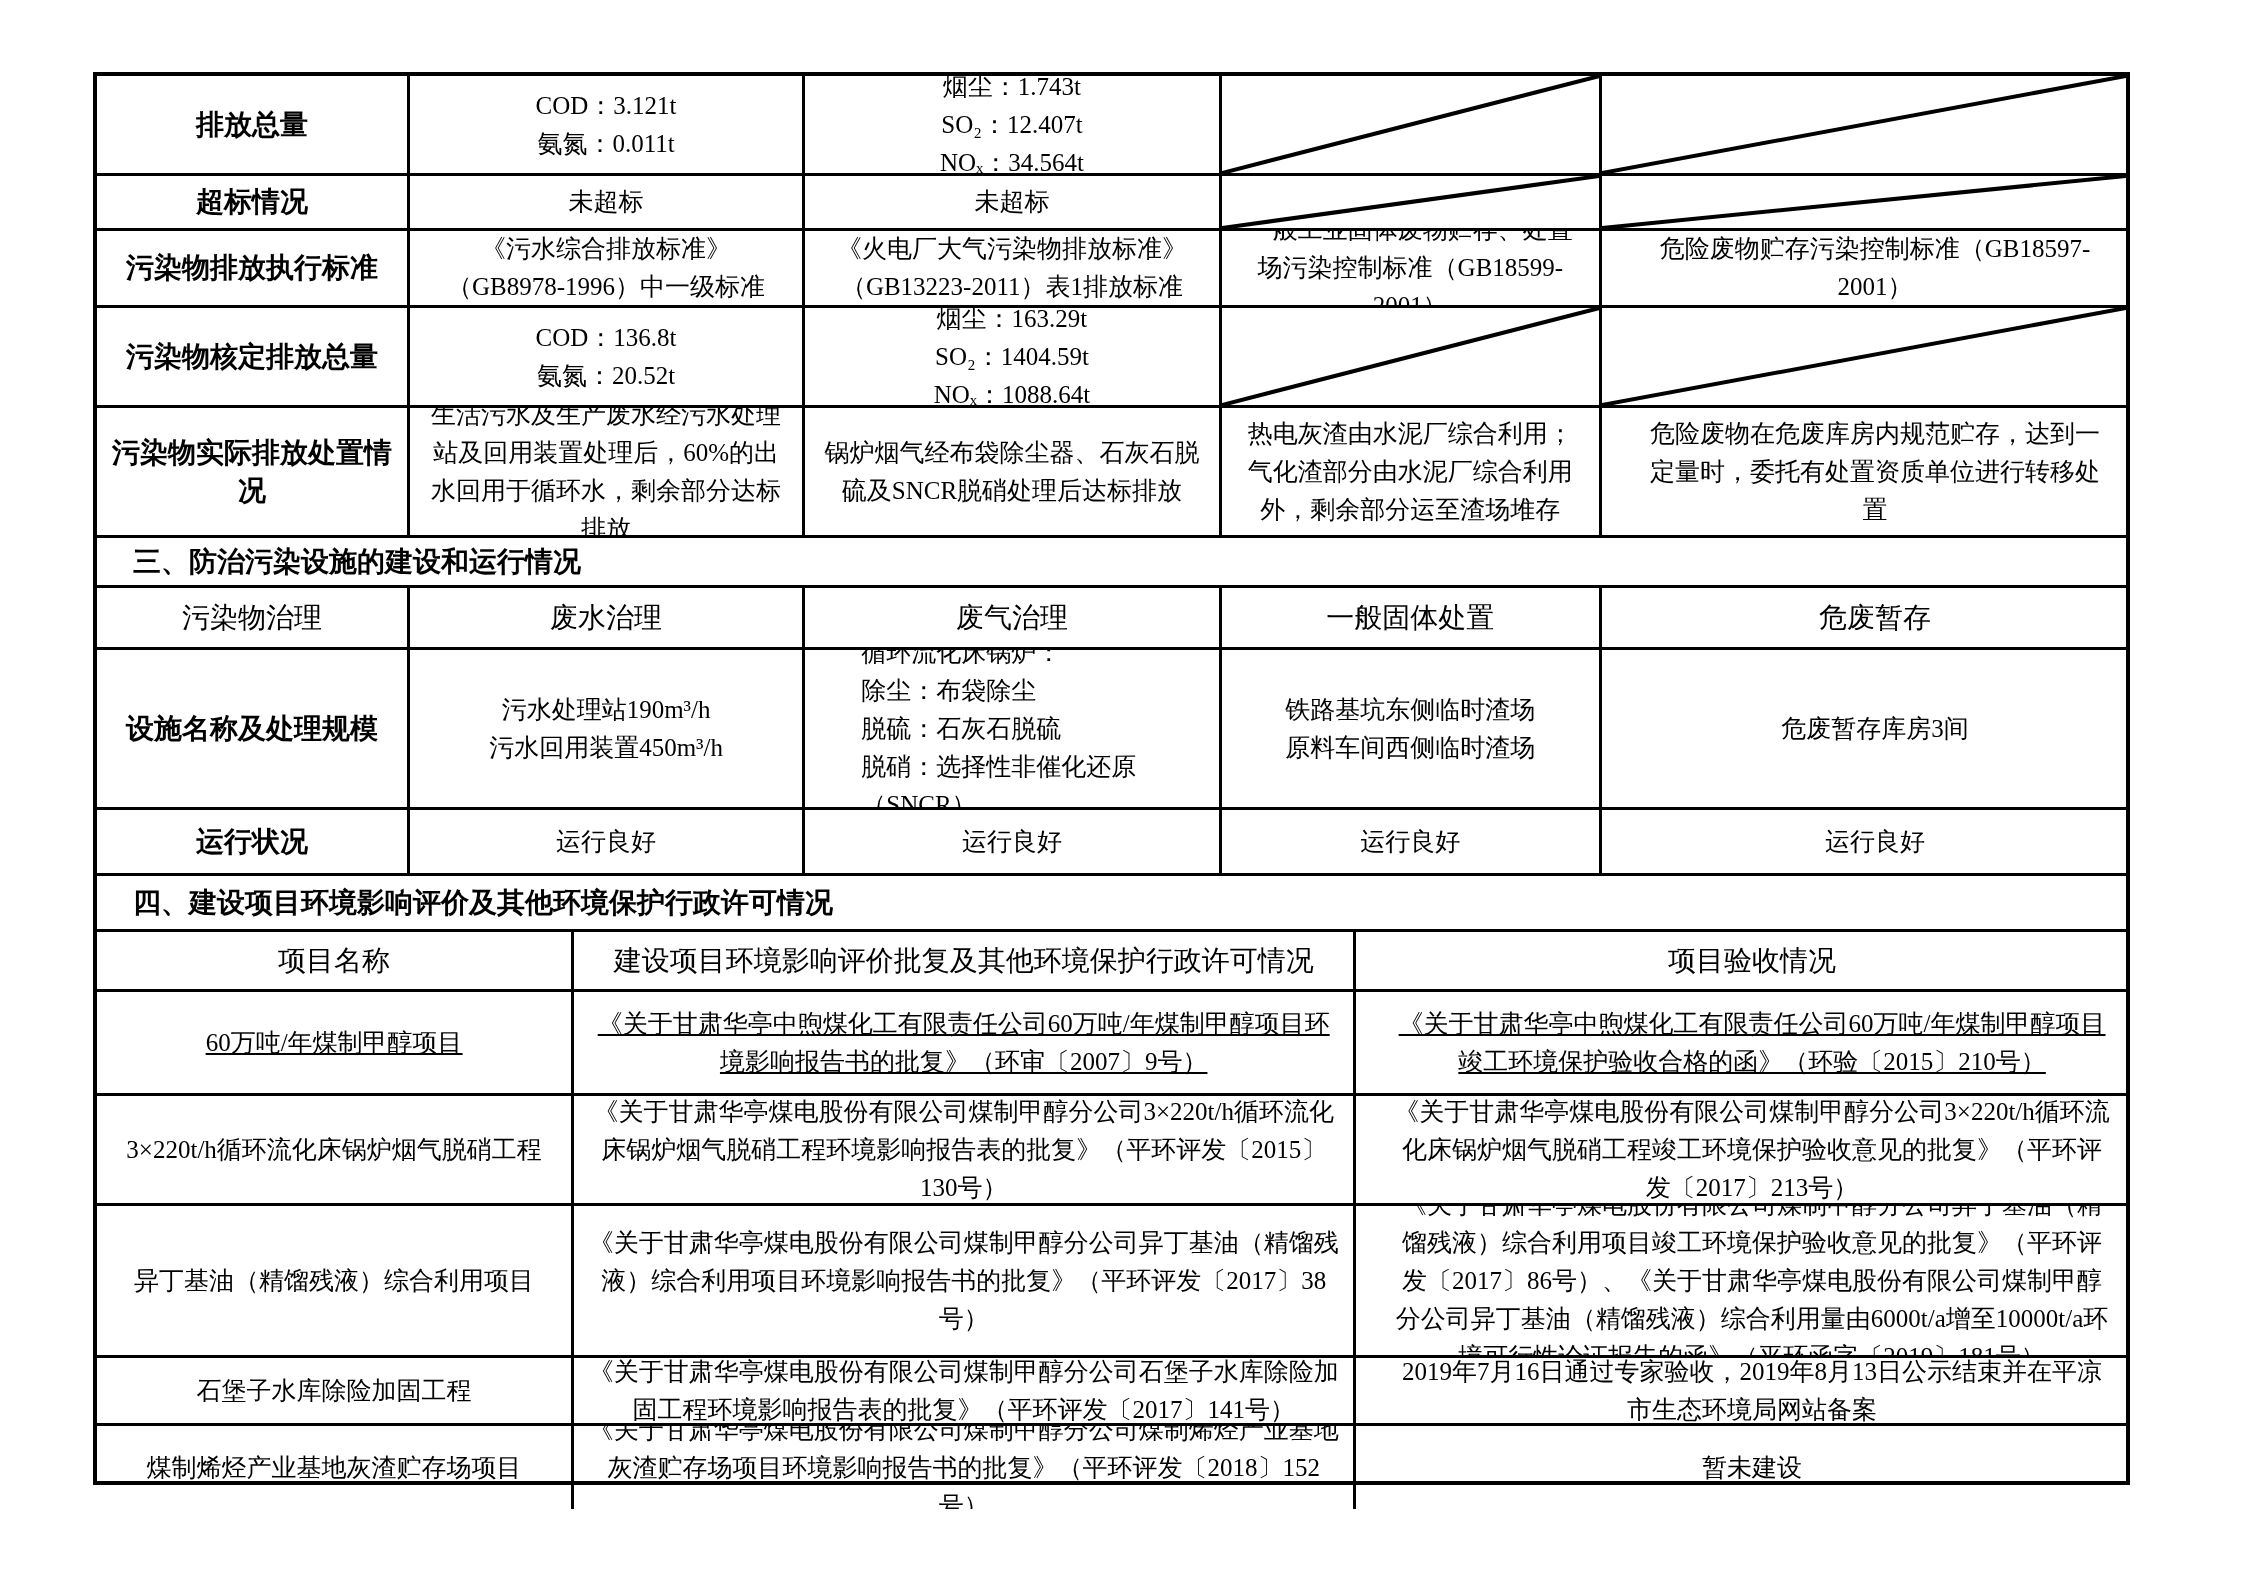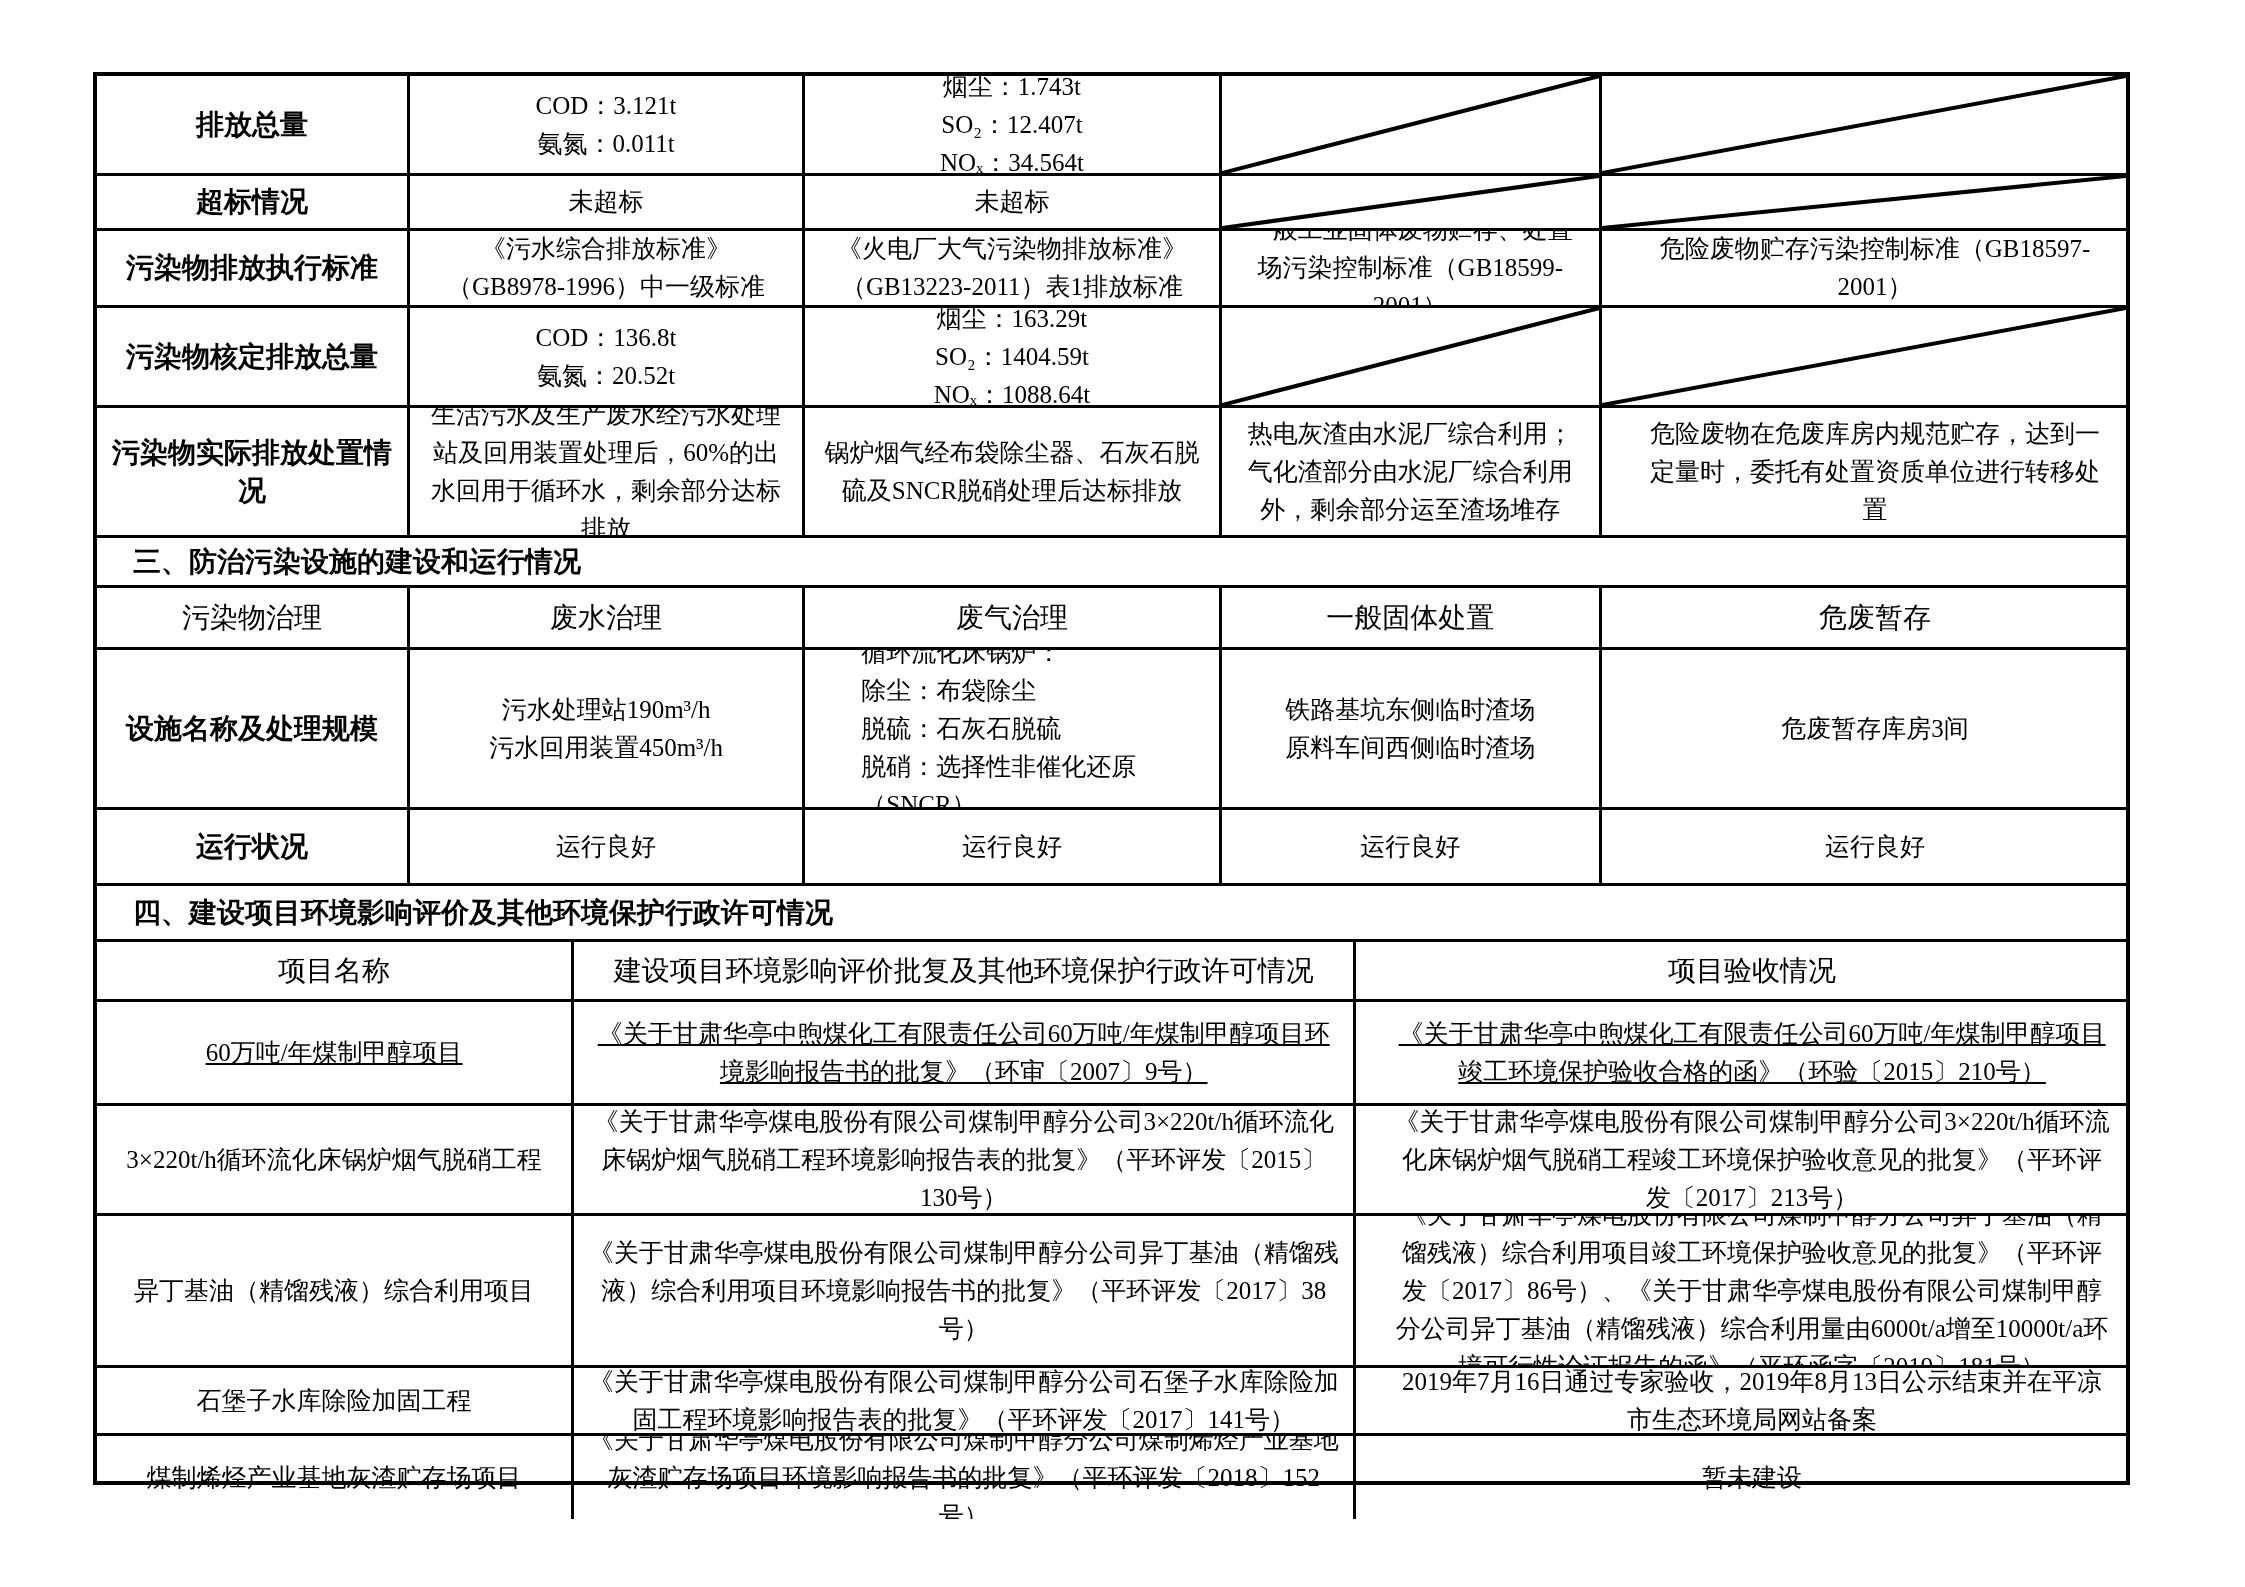--- a/index.html
+++ b/index.html
@@ -29,21 +29,21 @@
   .sect{
     align-items:flex-start;justify-content:center;text-align:left;
     font-weight:bold;font-size:28px;padding-left:10px;
   }
   .leftcell{align-items:flex-start;text-align:left;padding-left:56px;}
   .slashcell{padding:0;}
   .slashcell svg{position:absolute;left:0;top:0;width:100%;height:100%;display:block;}
   .slashcell line{stroke:#000;stroke-width:4;vector-effect:non-scaling-stroke;}
   .r1{height:100px;}.r2{height:55px;}.r3{height:77px;}.r4{height:100px;}
   .r5{height:130px;}.r6{height:50px;}.r7{height:62px;}.r8{height:160px;}
-  .r9{height:76px;}.r10{height:56px;}.r11{height:60px;}.r12{height:104px;text-decoration:underline;}
+  .r9{height:66px;}.r10{height:56px;}.r11{height:60px;}.r12{height:104px;text-decoration:underline;}
   .r13{height:110px;}.r14{height:152px;}.r15{height:68px;}.r16{height:83px;}
 </style>
 </head>
 <body>
 
 <div>
   <div class="tbl">
 
     <div class="row cols5 r1">
       <div class="cell label">排放总量</div>

